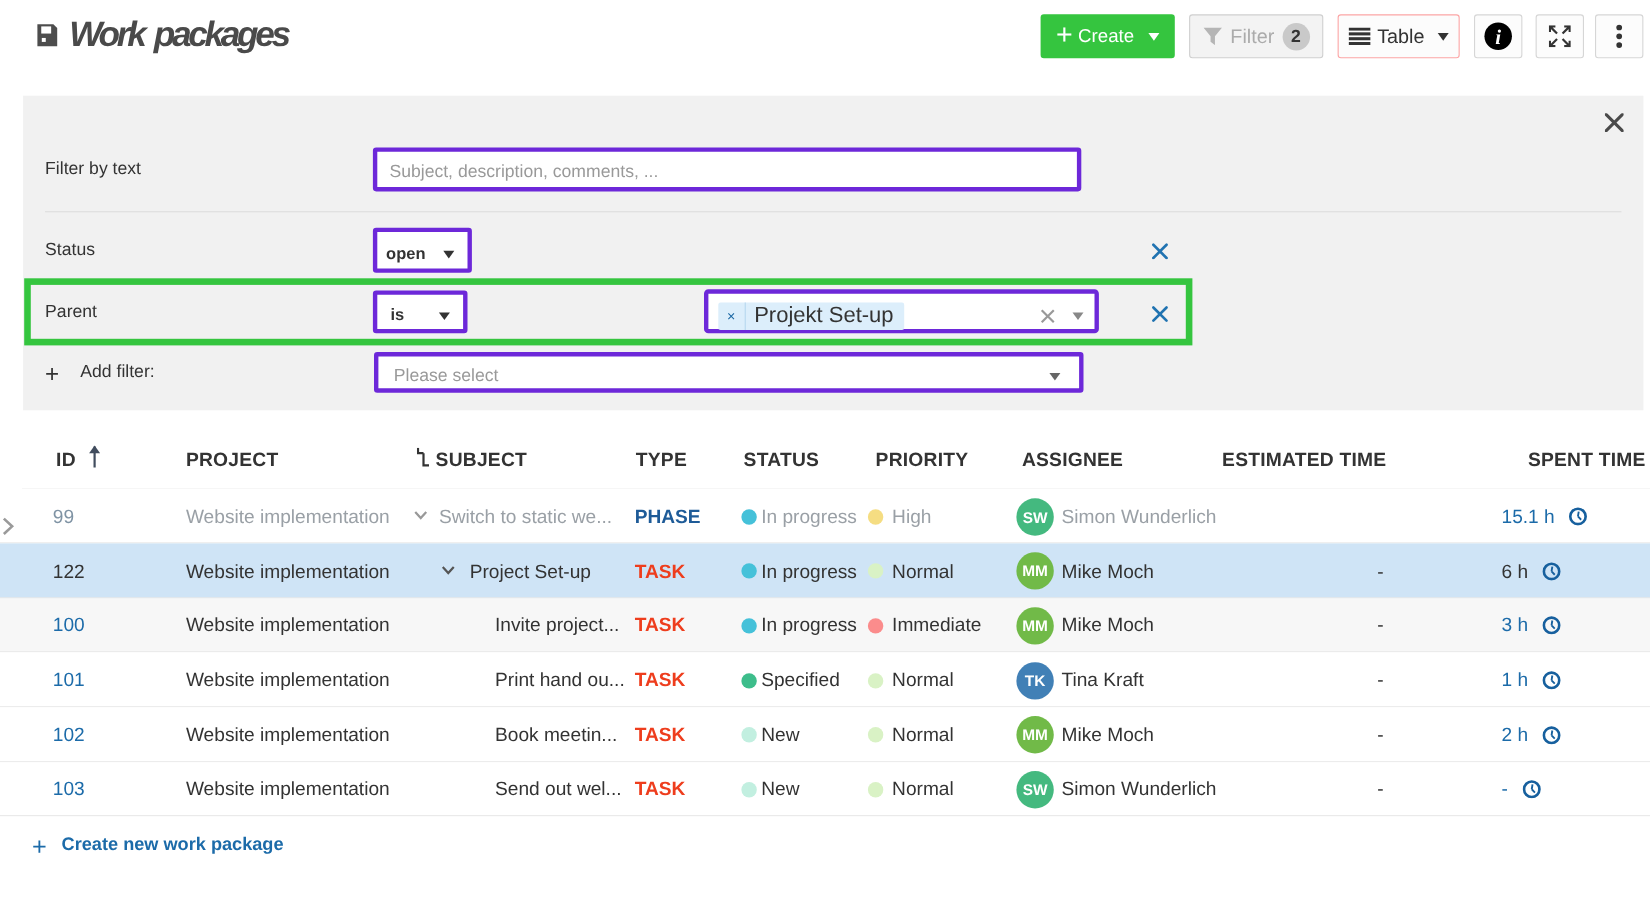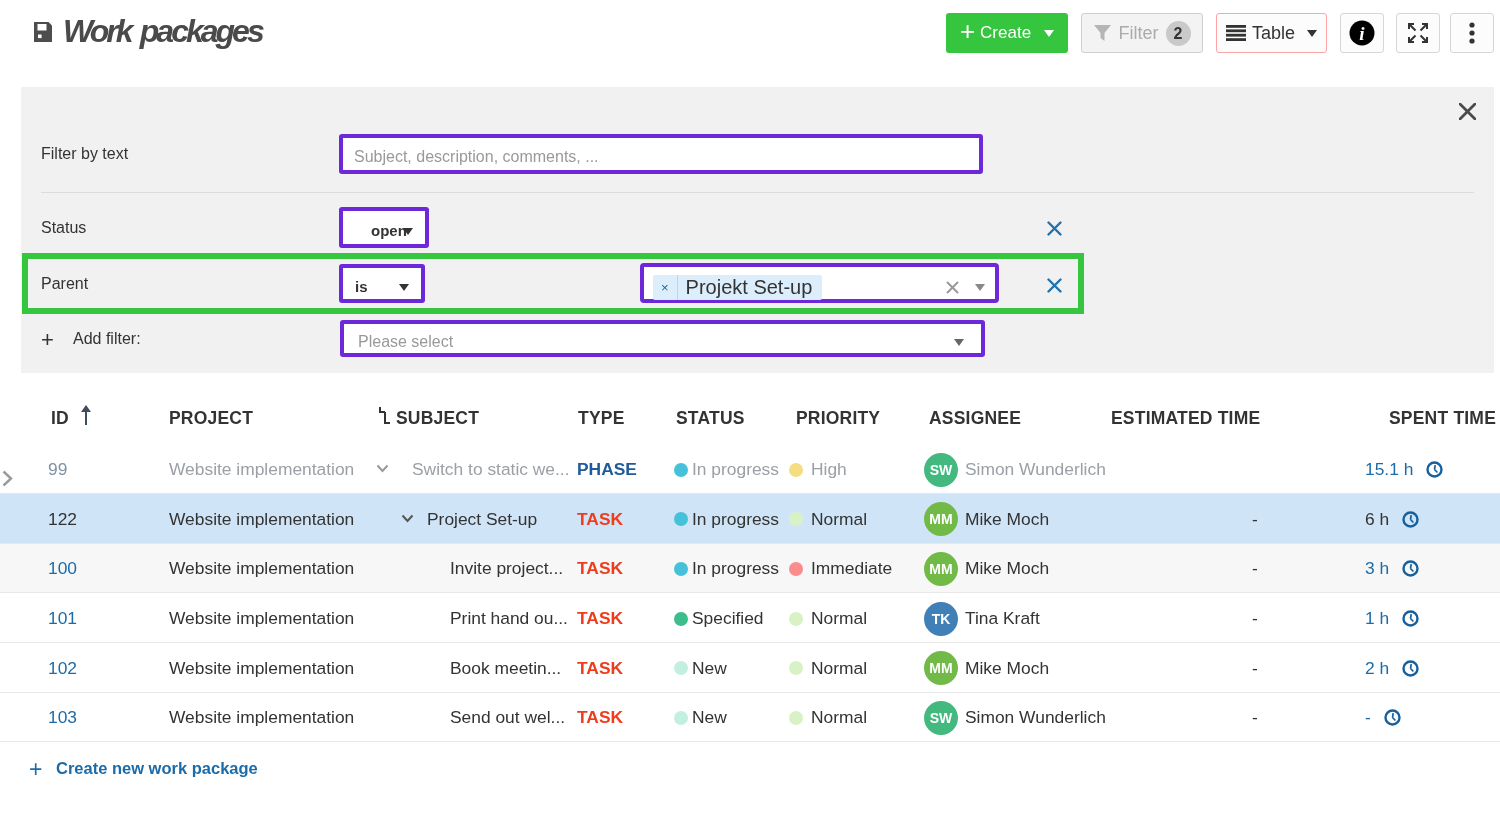--- a/index.html
+++ b/index.html
@@ -94,21 +94,21 @@
 <svg class="abs" style="left:1459px;top:103px" width="17" height="17">
     <line x1="1" y1="1" x2="16" y2="16" class="xdark"></line>
     <line x1="16" y1="1" x2="1" y2="16" class="xdark"></line>
   </svg>
 
 <div class="flabel" style="top:145px;">Filter by text</div>
 <div class="finput" style="left:339px;top:134px;width:644px;height:40px;line-height:38px;padding-left:11px;"><span class="ph">Subject, description, comments, ...</span></div>
 <div class="abs" style="left:41px;top:192px;width:1433px;border-top:1px solid #dcdcdc;"></div>
 
 <div class="flabel" style="top:219px;">Status</div>
-<div class="finput" style="left:339px;top:207px;width:90px;height:41px;line-height:39px;padding-left:28px;font-weight:bold;font-size:15px;">open<span class="caret" style="position:absolute;right:12px;top:17px;"></span></div>
+<div class="finput" style="left:339px;top:207px;width:90px;height:41px;line-height:39px;padding-left:8px;font-weight:bold;font-size:15px;">open<span class="caret" style="position:absolute;right:12px;top:17px;"></span></div>
 <svg class="abs" style="left:1047px;top:221px" width="15" height="15">
     <line x1="1.5" y1="1.5" x2="13.5" y2="13.5" class="xblue"></line>
     <line x1="13.5" y1="1.5" x2="1.5" y2="13.5" class="xblue"></line>
   </svg>
 
 <div id="greenbox"></div>
 <div class="flabel" style="top:275px;">Parent</div>
 <div class="finput" style="left:339px;top:264px;width:86px;height:39px;line-height:37px;padding-left:12px;font-weight:bold;font-size:15px;">is<span class="caret" style="position:absolute;right:12px;top:16px;"></span></div>
 <div class="finput" style="left:640px;top:263px;width:359px;height:40px;border-radius:4px;">
   <div class="abs" style="left:9px;top:8px;height:25px;background:#dceefb;border-radius:2px;display:flex;align-items:center;">
@@ -151,21 +151,21 @@
 <div class="hcell" style="left:1365px;margin-left:24px;">SPENT TIME</div>
 <div class="abs" style="left:20px;top:443.5px;width:1480px;border-top:1px solid #d8d8d8;"></div>
 
 <div id="rows">
     <div class="row" style="top: 444.4px; background: rgb(255, 255, 255);">
       <div class="cell" style="left:48px;color:#7f93a4">99</div>
       <div class="cell dim" style="left:169px;">Website implementation</div>
       <svg class="abs" style="left:376px;top:20px" width="13" height="9" viewBox="0 0 13 9" fill="none" stroke="#999" stroke-width="2">
         <path d="M1.5 1.5 L6.5 7 L11.5 1.5"></path>
       </svg>
-      <div class="cell dim" style="left:412px;">Switch to static we...</div>
+      <div class="cell dim" style="left:399px;">Switch to static we...</div>
       <div class="cell phasetype" style="left:577px;">PHASE</div>
       <div class="cell" style="left:674px;">
         <span class="dot" style="background:#45c1d9"></span>
       </div>
       <div class="cell dim" style="left:692px;">In progress</div>
       <div class="cell" style="left:789px;">
         <span class="dot" style="background:#f5dd82"></span>
       </div>
       <div class="cell dim" style="left:811px;">High</div>
       <div class="cell" style="left:924px;">

